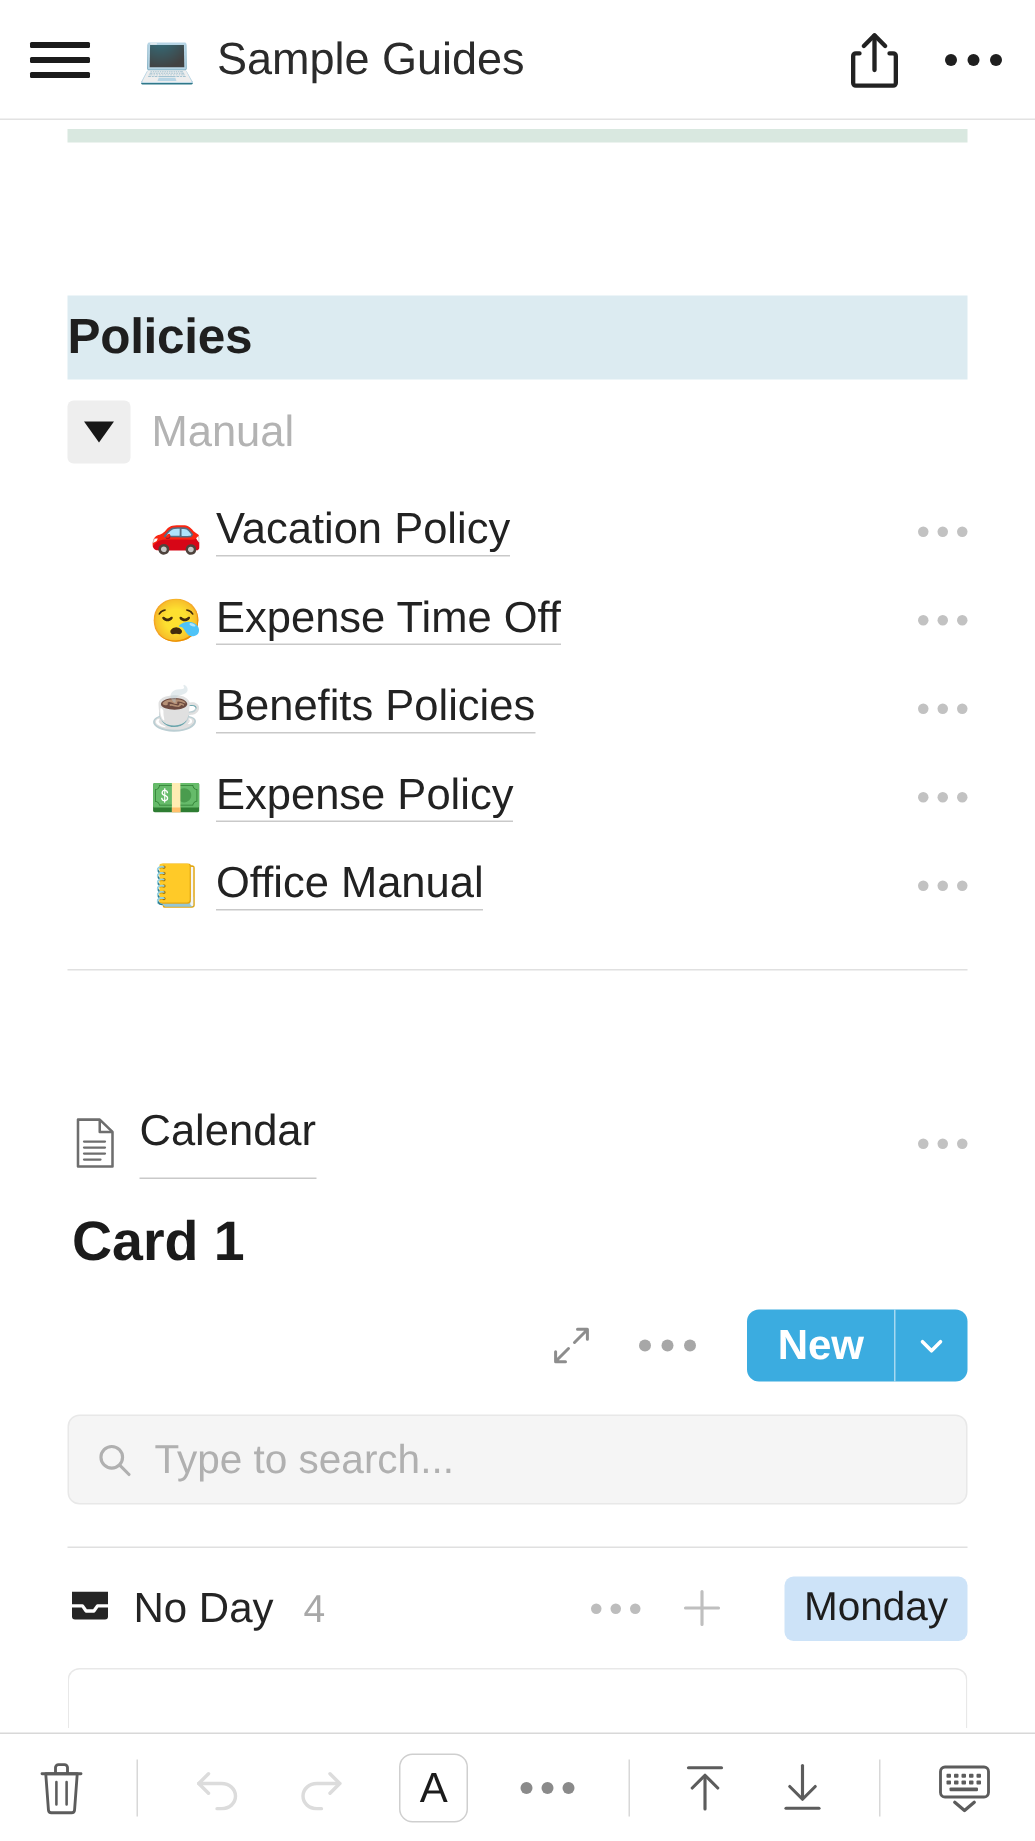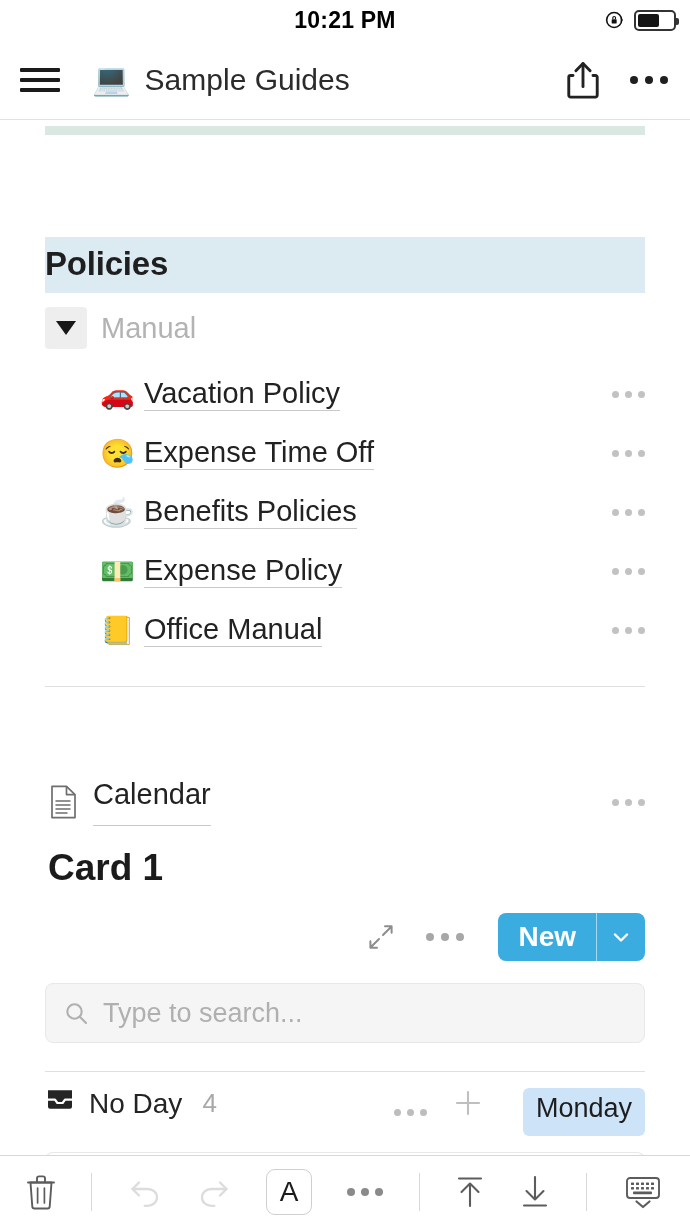--- a/index.html
+++ b/index.html
@@ -297,20 +297,21 @@
   }
 
   .group-divider {
     margin: 28px 45px 0 45px;
     height: 1px;
     background: #e0e0e0;
   }
 
   .group-row {
     display: flex;
+    align-items: center;
     margin: 16px 45px 0 45px;
     height: 48px;
   }
   .inbox-icon { width: 30px; height: 26px; display:block; }
   .group-name {
     font-size: 28px;
     color: #242424;
     font-weight: 500;
     margin-left: 14px;
   }
@@ -334,21 +335,21 @@
   .plus-icon {
     width: 30px; height: 30px;
     margin-left: 26px;
     display:block;
     cursor: pointer;
   }
   .day-badge {
     margin-left: 40px;
     background: #cde3f8;
     border-radius: 6px;
-    padding: 5px 13px 14px 13px;
+    padding: 5px 13px 7px 13px;
     font-size: 27px;
     color: #1d1d1d;
     cursor: pointer;
   }
 
   .card-stub {
     margin: 16px 45px 0 45px;
     height: 40px;
     border: 1px solid #e8e8e8;
     border-bottom: none;
@@ -408,34 +409,20 @@
     display: block;
   }
   .icon-arrowup, .icon-arrowdown { width: 30px; height: 36px; display: block; }
   .icon-keyboard { width: 42px; height: 36px; display: block; }
 </style>
 </head>
 <body>
 
 <div id="app">
 
-  <div class="statusbar">
-    <div class="clock">10:21 PM</div>
-    <div class="status-right">
-      <svg class="rot-lock" viewBox="0 0 24 24">
-        <circle cx="11" cy="12" r="9" fill="none" stroke="#111" stroke-width="1.9"></circle>
-        <rect x="8" y="11" width="6" height="5.2" rx="1" fill="#111"></rect>
-        <path d="M9.4 11v-1.6a1.6 1.6 0 0 1 3.2 0V11" fill="none" stroke="#111" stroke-width="1.4"></path>
-        <path d="M19 9.5l2.6 2.4-2.6 2.4z" fill="#111"></path>
-      </svg>
-      <div class="battery">
-        <div class="lvl" style="width:62%"></div>
-      </div>
-    </div>
-  </div>
 
   <div class="navbar">
     <div class="hamburger">
       <span></span>
         <span></span>
         <span></span>
     </div>
     <div class="doc-emoji">💻</div>
     <div class="doc-title">Sample Guides</div>
     <div class="nav-spacer"></div>

